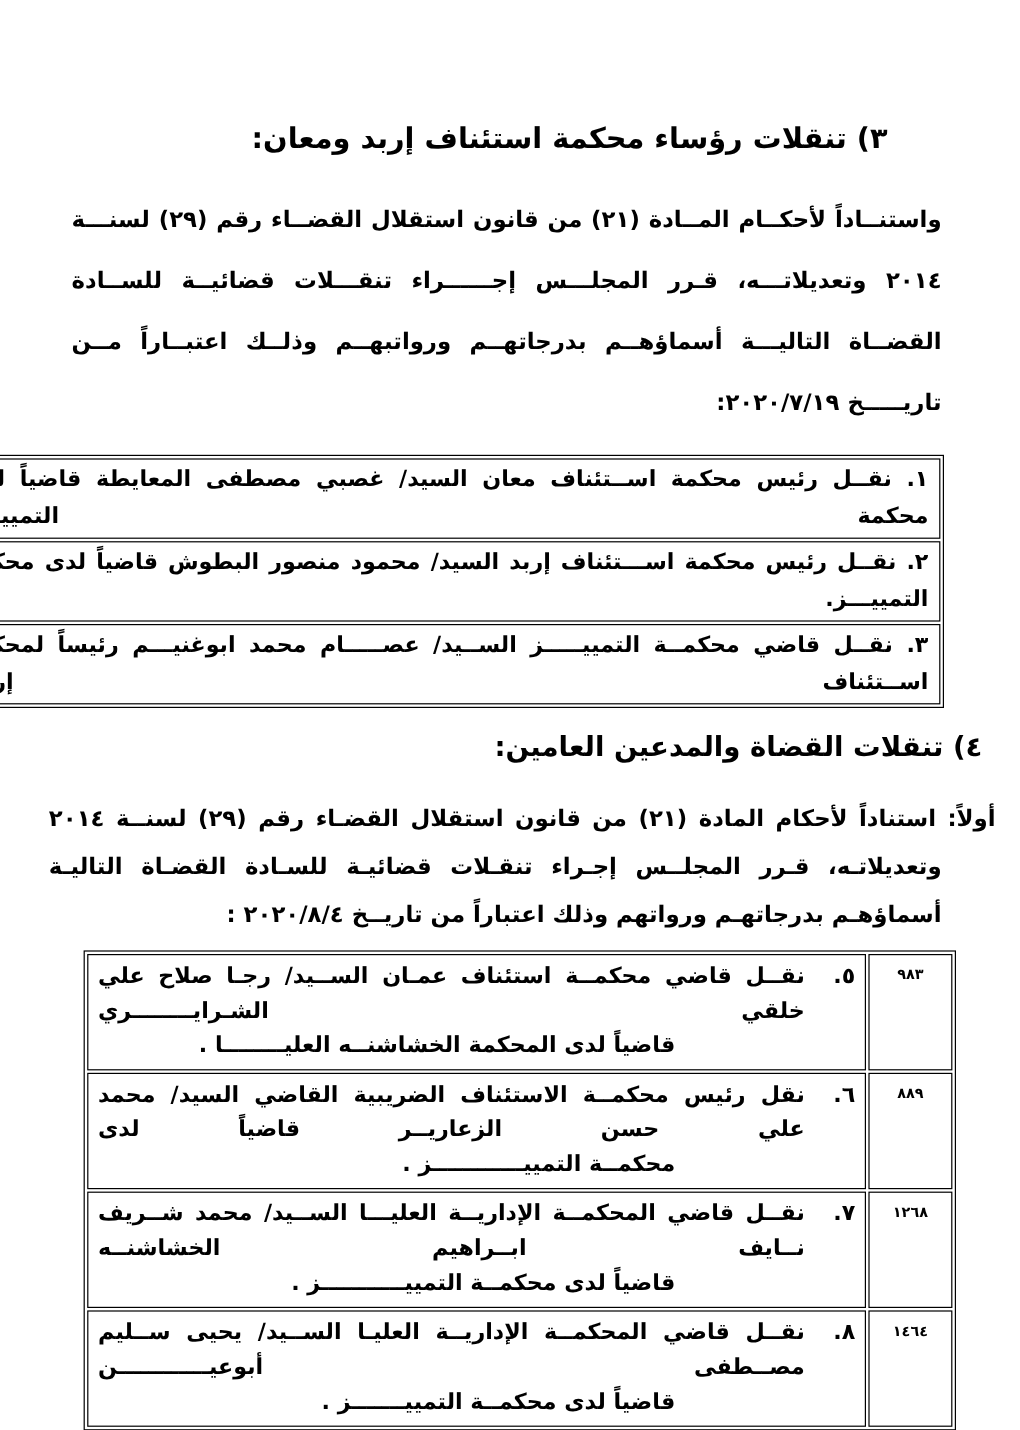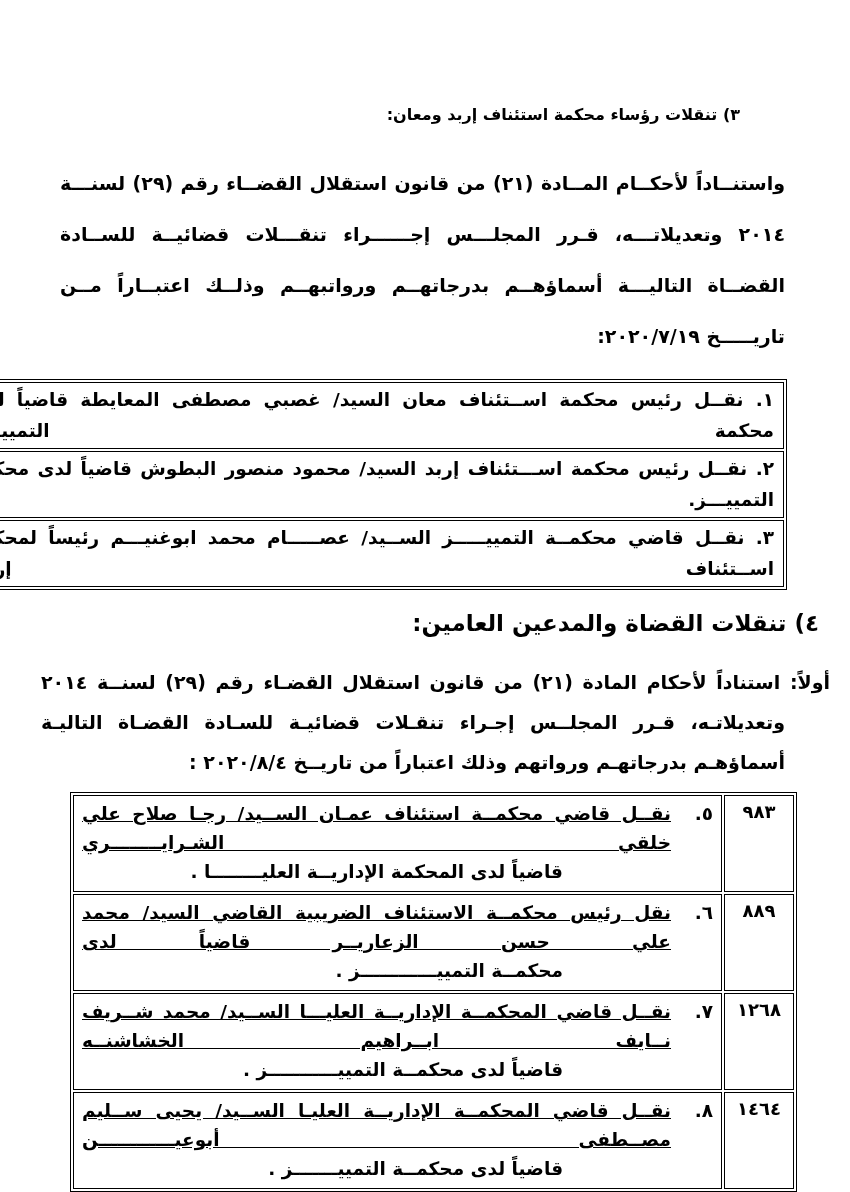--- a/index.html
+++ b/index.html
@@ -9,21 +9,21 @@
     color:#000;
     font-family:"DejaVu Sans", sans-serif;
     font-weight:700;
     direction:rtl;
     overflow:hidden;
   }
   .doc{padding-top:98px;}
 
   
   .h3{
-    font-size:16px;
+    font-size:24px;
     line-height:34px;
     margin:0 110px 0 0;
   }
   .h4{
     font-size:23px;
     line-height:34px;
     margin:16px 31px 0 0;
   }
 
   
@@ -67,38 +67,37 @@
 
   .tbl2{
     width:727px;
     margin:10px 53px 0 0;
   }
   .tbl2 td.ref{
     width:64px;
     text-align:center;
     vertical-align:top;
     padding:4px 2px 2px 2px;
-    font-size:18px;
+    font-size:12px;
     line-height:24px;
   }
   .tbl2 td.txt{
     height:58px;
     padding:3px 8px 5px 8px;
     font-size:18.5px;
     vertical-align:top;
     overflow:hidden;
   }
   .rl1{display:flex;column-gap:12px;line-height:29px;}
   .num{flex:0 0 30px;}
   .t1{
     flex:1;
     text-align:justify;
     text-align-last:justify;
     overflow:hidden;
-    text-decoration:underline;
   }
   .l2{
     line-height:29px;
     text-align:right;
     margin-right:150px;
     overflow:hidden;
   }
 </style>
 </head>
 <body>
@@ -129,21 +128,21 @@
 
   <table class="tbl2">
     <tbody>
       <tr>
         <td class="ref">٩٨٣</td>
         <td class="txt">
           <div class="rl1">
             <span class="num">٥.</span>
             <span class="t1">نقــل قاضي محكمــة استئناف عمـان الســيد/ رجـا صلاح علي خلقي الشـرايــــــــري</span>
           </div>
-          <div class="l2">قاضياً لدى المحكمة الإداريــة العليــــــــا .</div>
+          <div class="l2">قاضياً لدى المحكمة الخشاشنــه العليــــــــا .</div>
         </td>
       </tr>
       <tr>
         <td class="ref">٨٨٩</td>
         <td class="txt">
           <div class="rl1">
             <span class="num">٦.</span>
             <span class="t1">نقل رئيس محكمــة الاستئناف الضريبية القاضي السيد/ محمد علي حسن الزعاريــر قاضياً لدى</span>
           </div>
           <div class="l2">محكمــة التمييــــــــــــز .</div>

